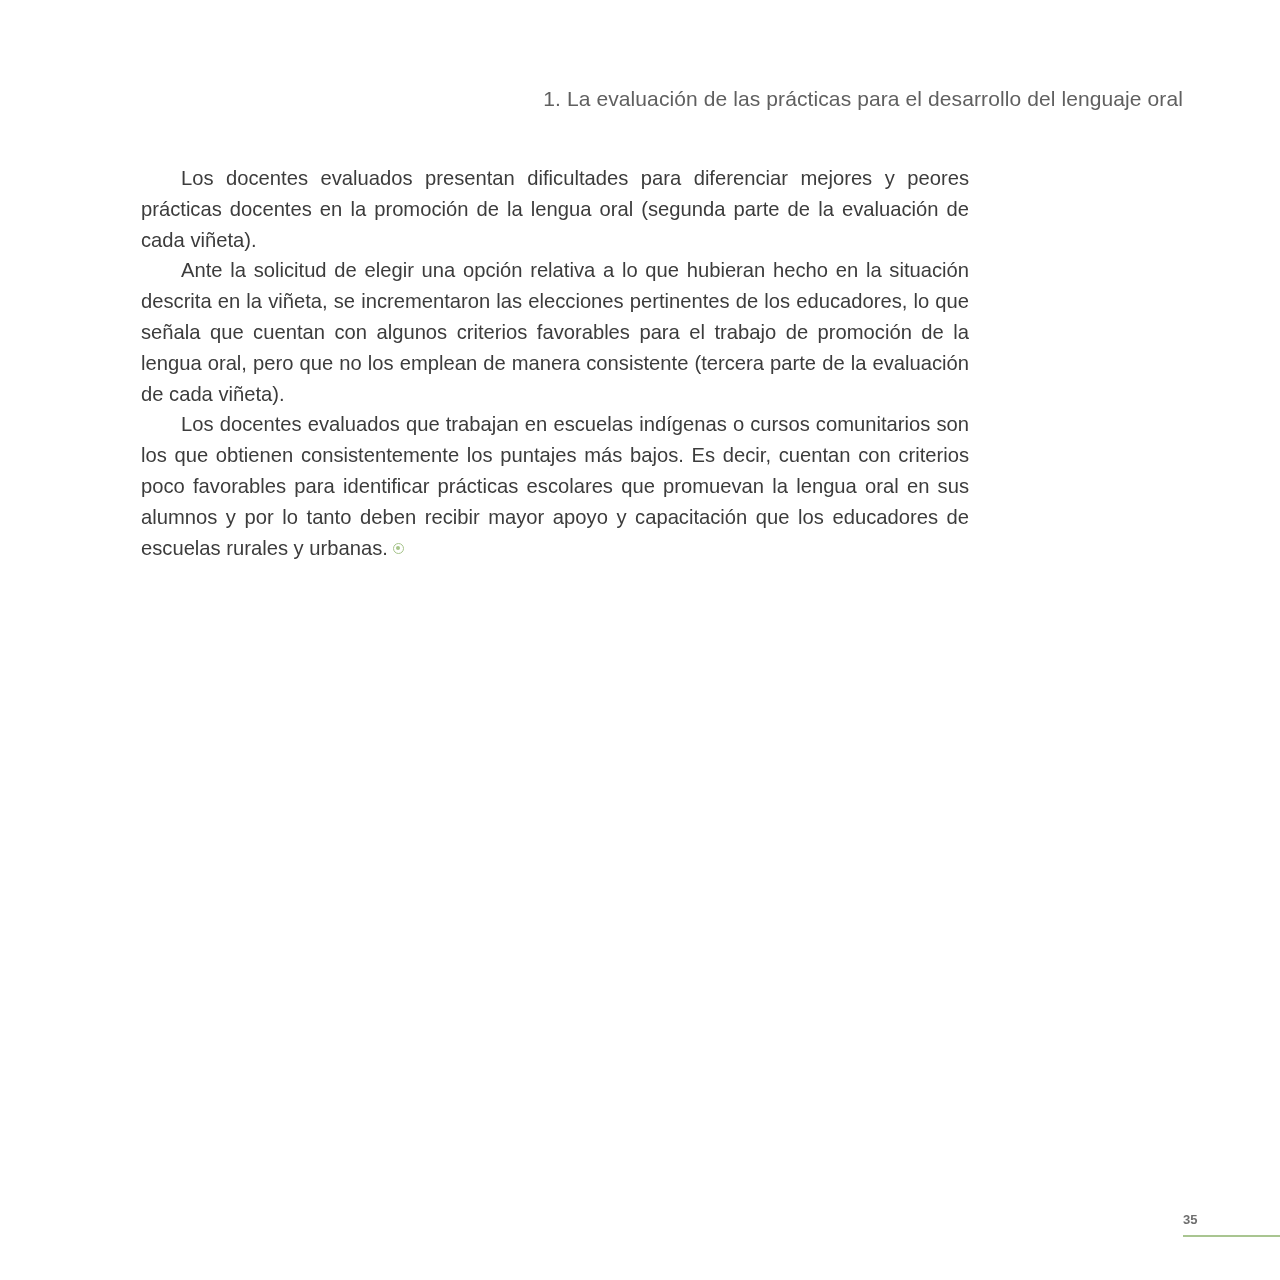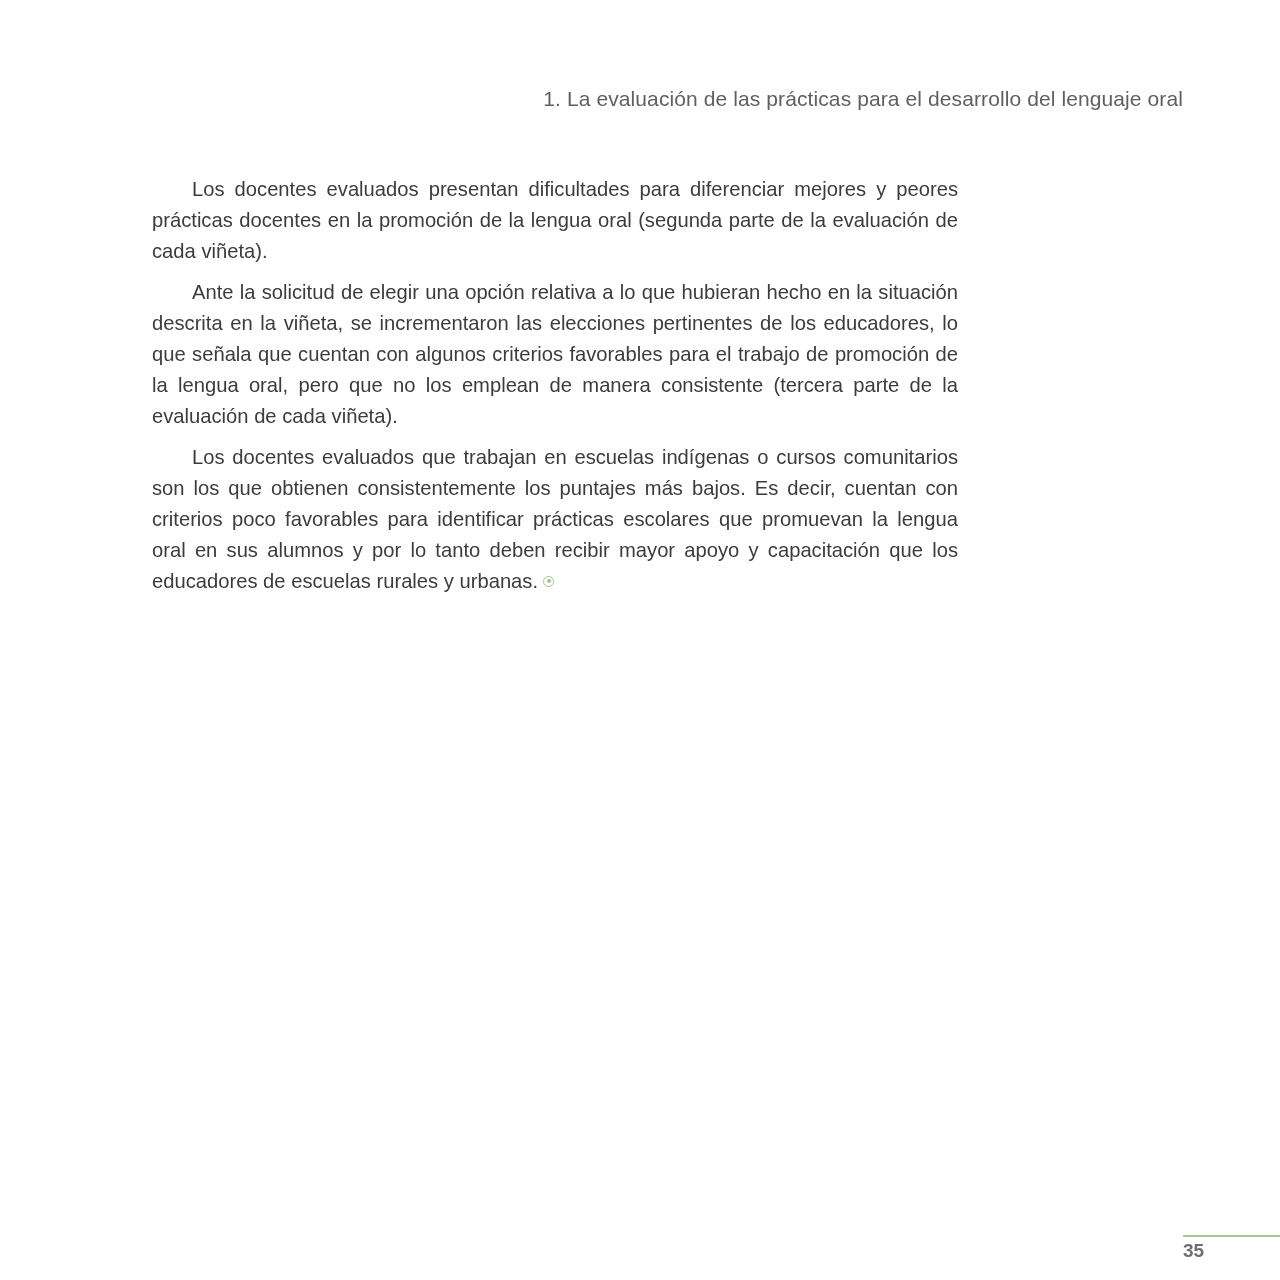--- a/index.html
+++ b/index.html
@@ -28,21 +28,21 @@
     .body-text {
       position: absolute;
       left: 141px;
       top: 163px;
       width: 828px;
       font-size: 20.2px;
       line-height: 30.8px;
       color: #3c3c3c;
     }
     .body-text p {
-      margin: 11px;
+      margin: 0;
       text-indent: 40px;
       text-align: justify;
       hyphens: manual;
     }
     .end-mark {
       display: inline-block;
       width: 9px;
       height: 9px;
       border: 1.5px solid #a6c48a;
       border-radius: 50%;
@@ -57,24 +57,23 @@
       top: 2.5px;
       width: 4px;
       height: 4px;
       border-radius: 50%;
       background: #a6c48a;
     }
     .page-number {
       position: absolute;
       left: 1183px;
       top: 1212px;
-      font-size: 19px;
+      font-size: 13px;
       font-weight: bold;
       color: #6e6e6e;
-      margin-top: 28px;
     }
     .footer-rule {
       position: absolute;
       left: 1183px;
       top: 1235px;
       width: 97px;
       height: 2px;
       background: #a9c591;
     }
   </style>

